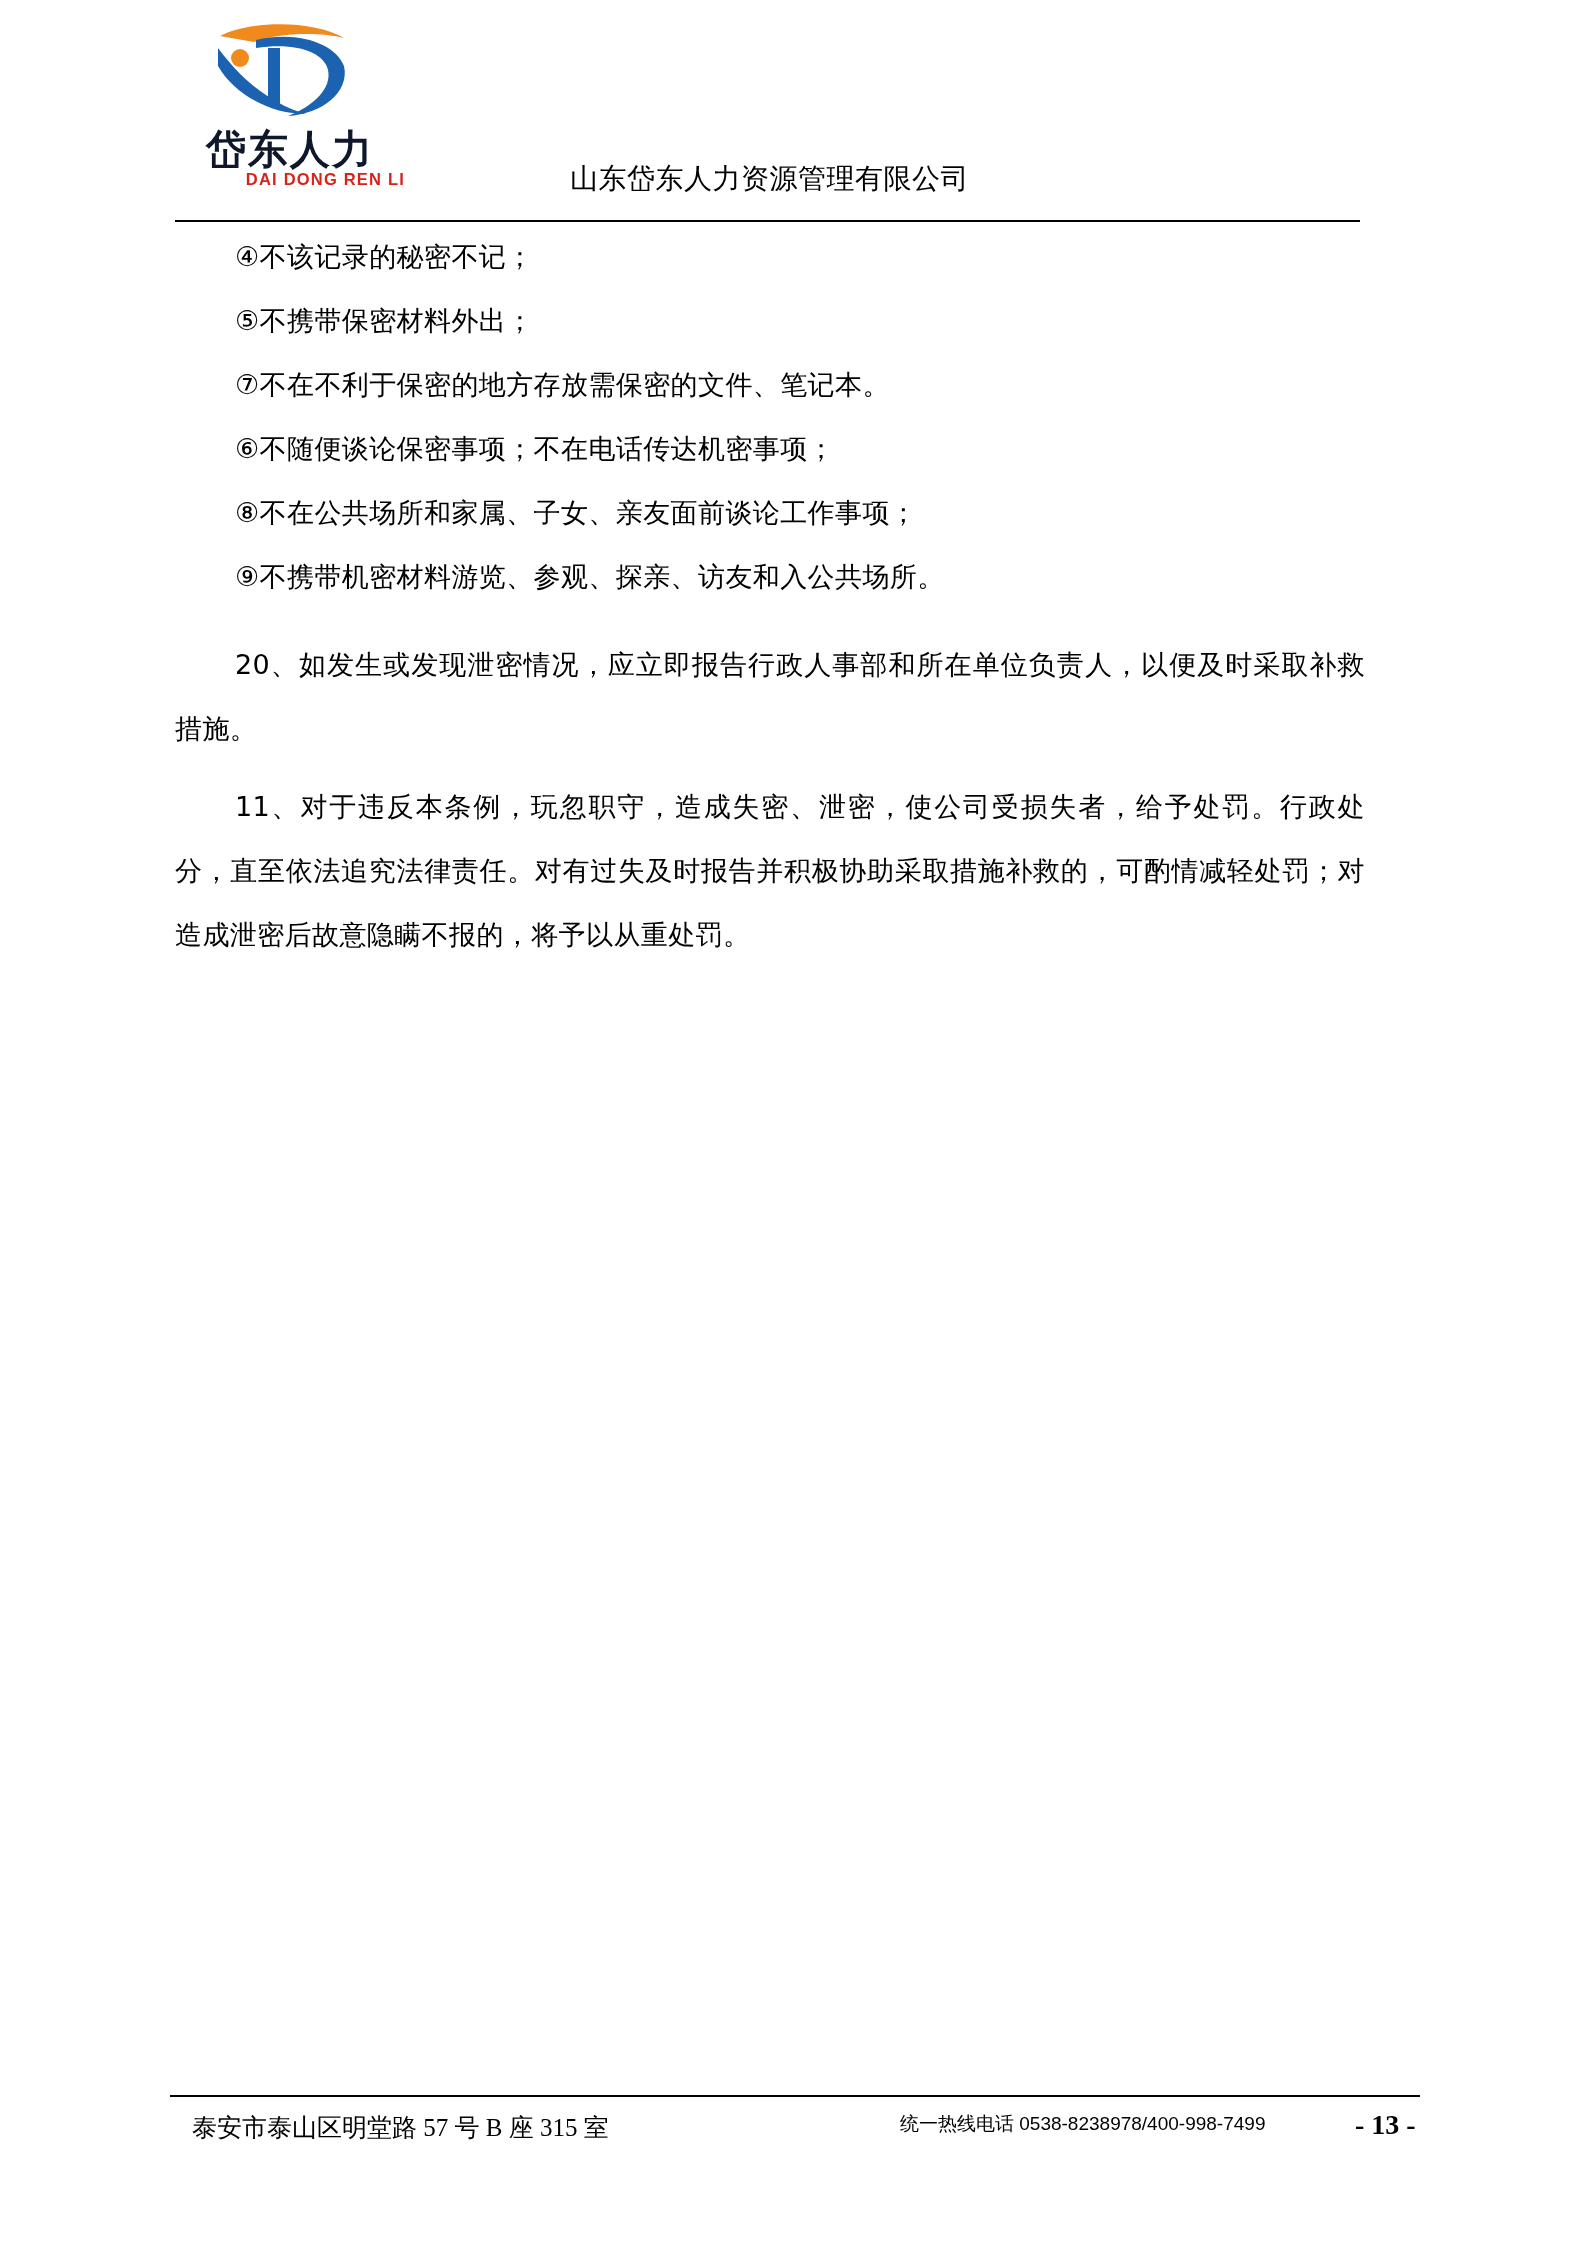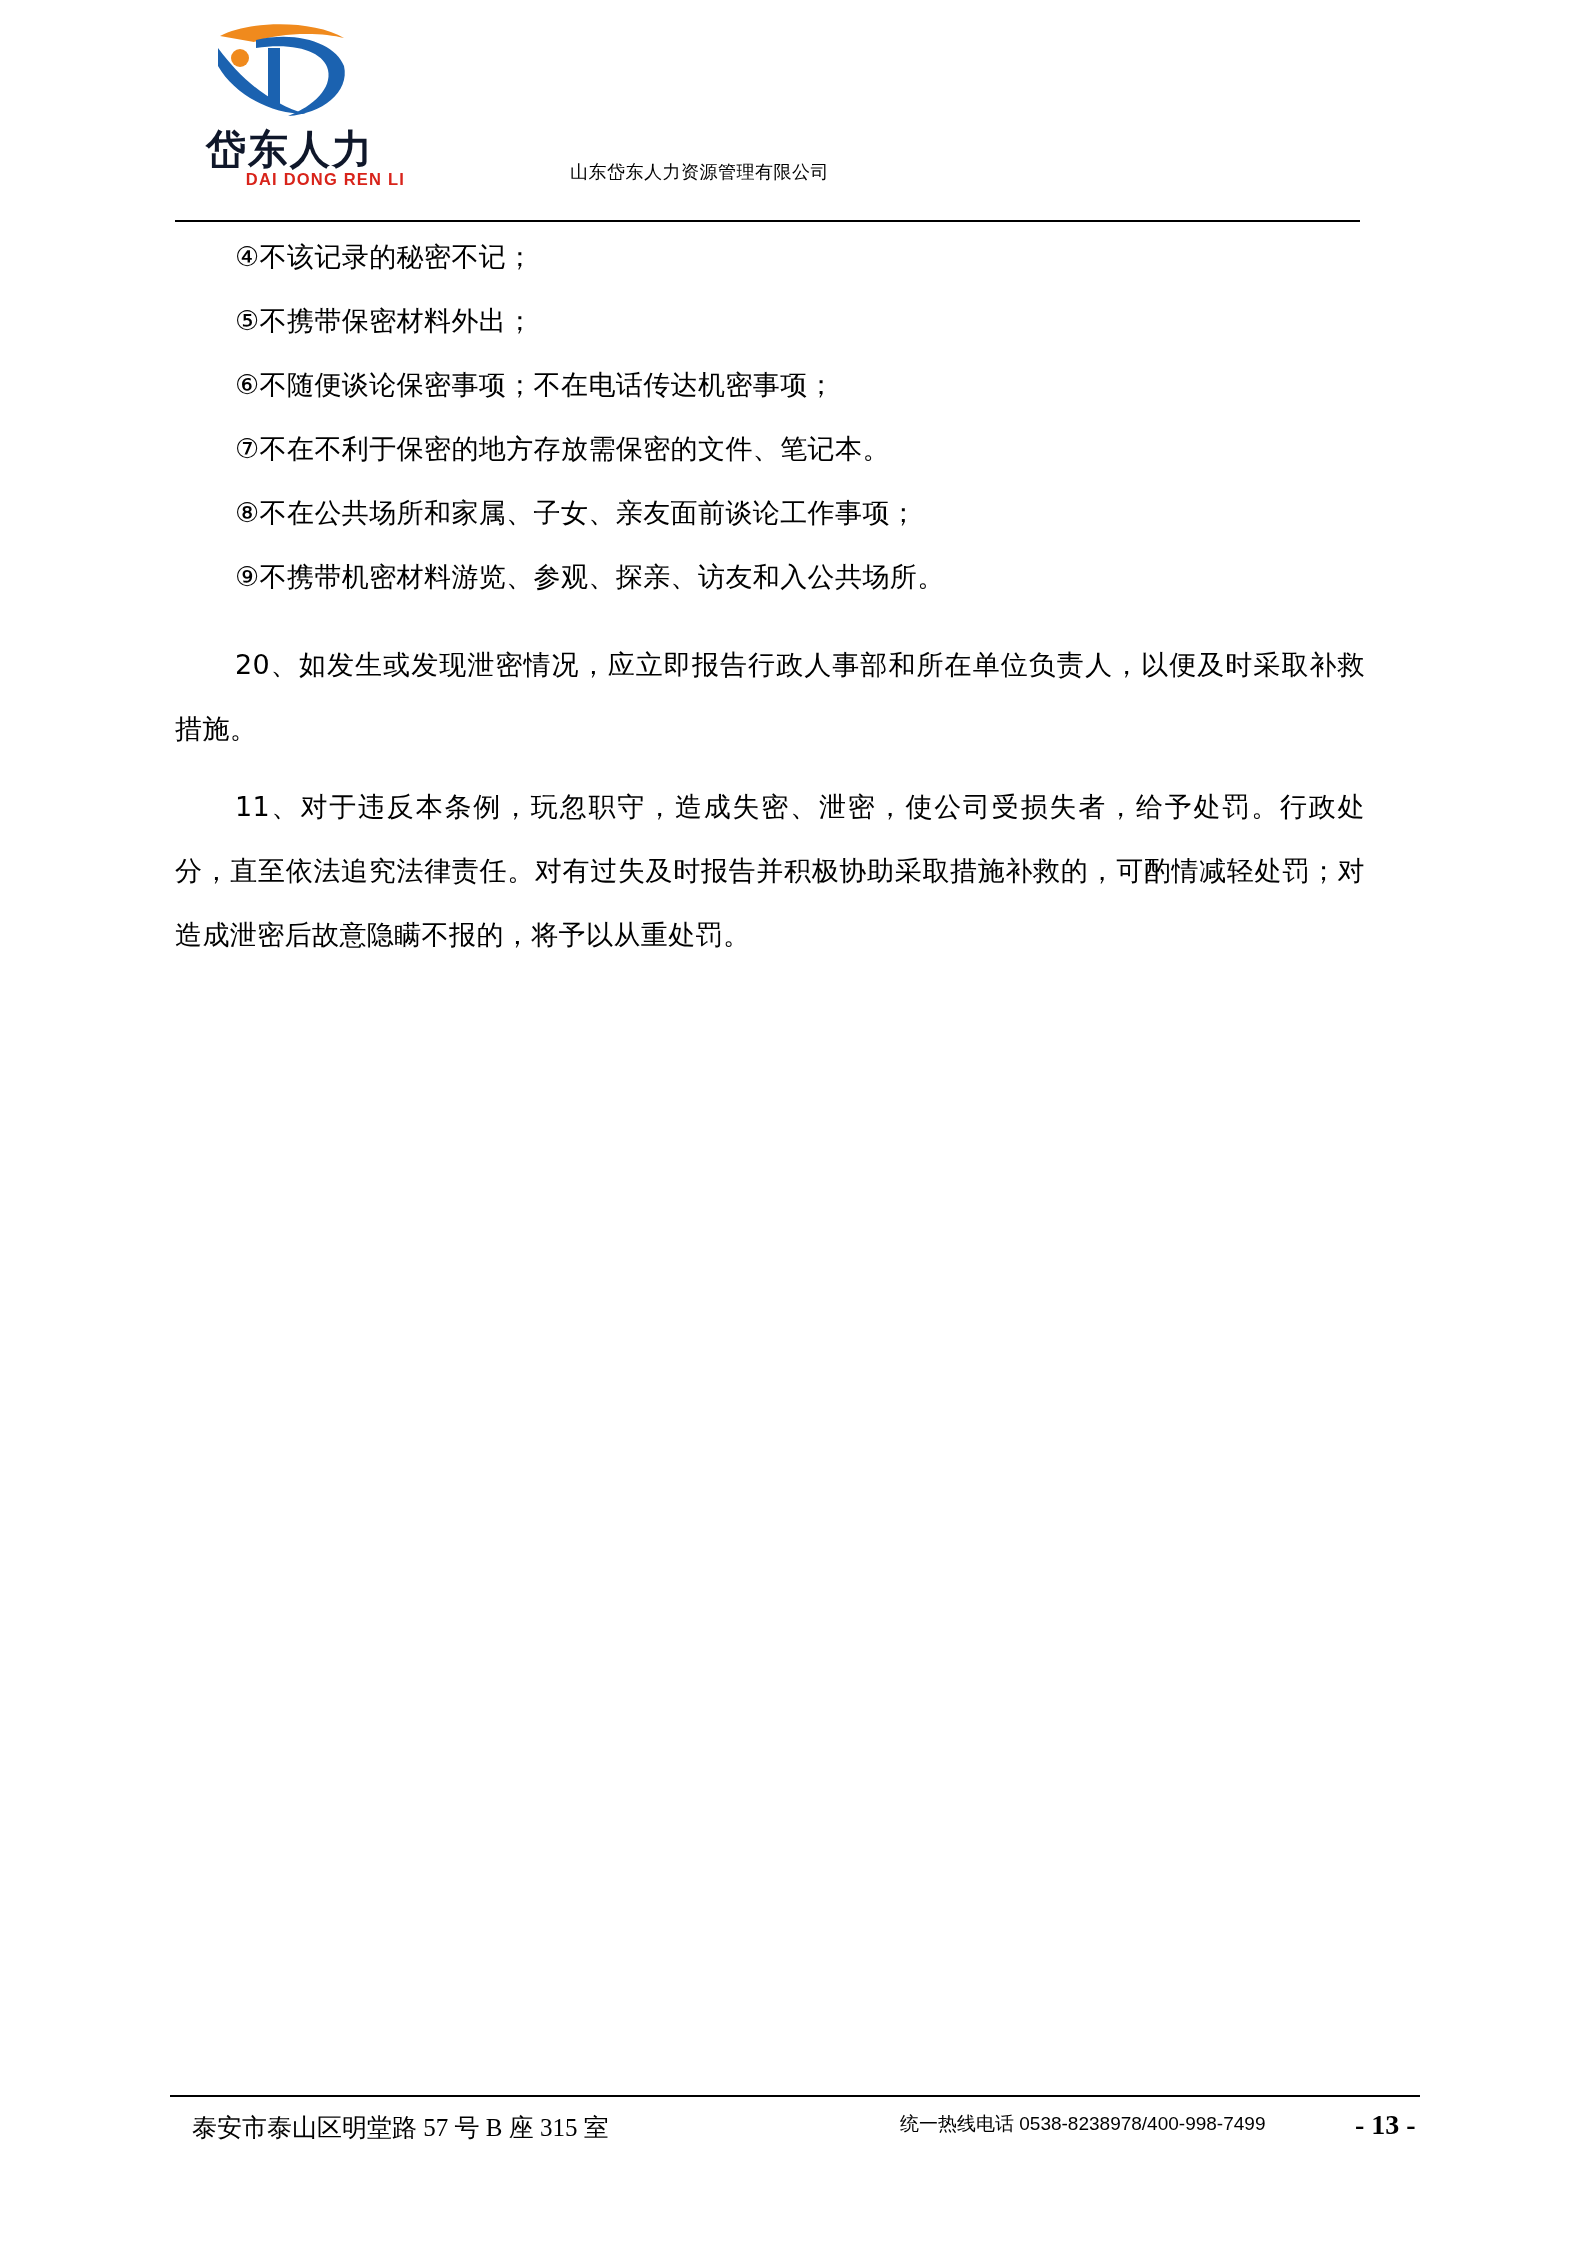--- a/index.html
+++ b/index.html
@@ -67,21 +67,21 @@
     font-weight: bold;
     font-size: 16.5px;
     letter-spacing: 1.2px;
     color: #d8231a;
   }
   .company-name {
     position: absolute;
     left: 570px;
     top: 160px;
     font-family: "DejaVu Sans", sans-serif;
-    font-size: 18px;
+    font-size: 28px;
     color: #000000;
     letter-spacing: 0.5px;
   }
   .header-rule {
     position: absolute;
     left: 175px;
     top: 220px;
     width: 1185px;
     height: 0;
     border-top: 2px solid #000000;
@@ -175,22 +175,22 @@
       <div class="logo-text-en">DAI DONG REN LI</div>
     </div>
 
     <div class="company-name">山东岱东人力资源管理有限公司</div>
     <div class="header-rule"></div>
   </div>
 
   <div class="content">
     <p class="para sub">④不该记录的秘密不记；</p>
     <p class="para sub">⑤不携带保密材料外出；</p>
+    <p class="para sub">⑦不在不利于保密的地方存放需保密的文件、笔记本。</p>
     <p class="para sub">⑥不随便谈论保密事项；不在电话传达机密事项；</p>
-    <p class="para sub">⑦不在不利于保密的地方存放需保密的文件、笔记本。</p>
     <p class="para sub">⑧不在公共场所和家属、子女、亲友面前谈论工作事项；</p>
     <p class="para sub">⑨不携带机密材料游览、参观、探亲、访友和入公共场所。</p>
     <div class="spacer-sm"></div>
     <p class="para num">20、如发生或发现泄密情况，应立即报告行政人事部和所在单位负责人，以便及时采取补救措施。</p>
     <p class="para num">11、对于违反本条例，玩忽职守，造成失密、泄密，使公司受损失者，给予处罚。行政处分，直至依法追究法律责任。对有过失及时报告并积极协助采取措施补救的，可酌情减轻处罚；对造成泄密后故意隐瞒不报的，将予以从重处罚。</p>
   </div>
 
   <div class="footer-rule"></div>
   <div class="footer">
     <span class="footer-left">泰安市泰山区明堂路 57 号 B 座 315 室</span>

